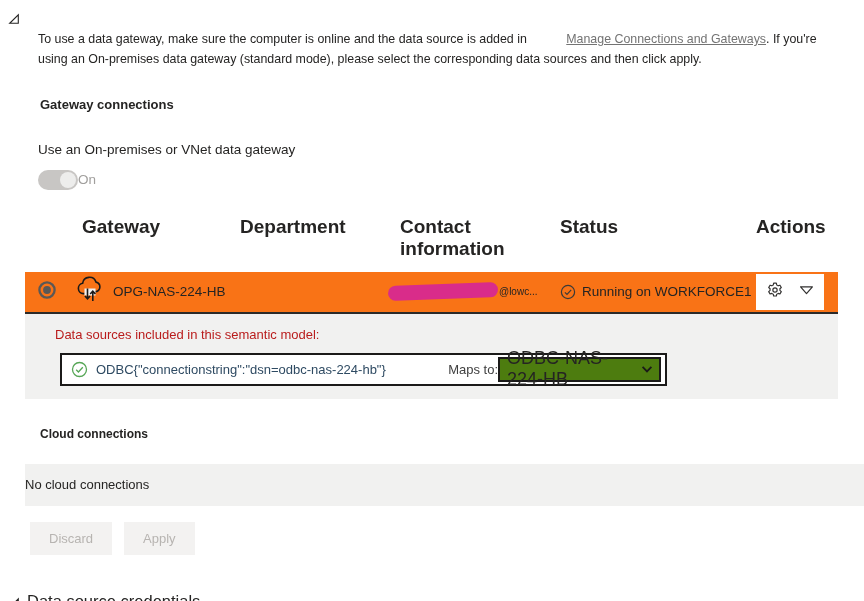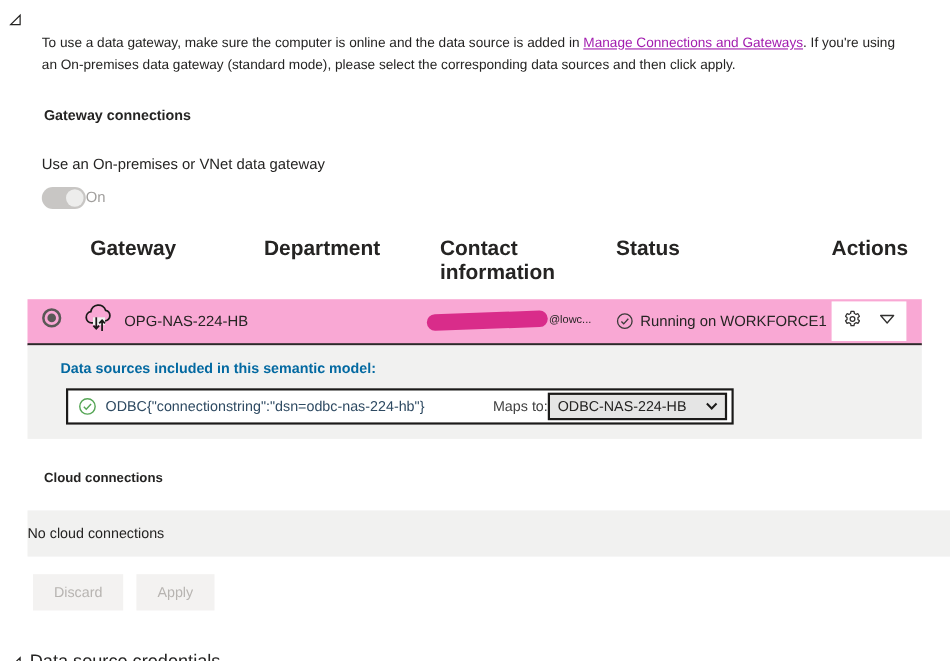--- a/index.html
+++ b/index.html
@@ -5,56 +5,56 @@
   html,body{margin:0;padding:0;}
   body{
     width:864px;height:601px;overflow:hidden;background:#ffffff;
     font-family:"Liberation Sans",sans-serif;color:#252423;
     -webkit-font-smoothing:antialiased;
   }
   .section-header{display:flex;align-items:center;gap:7px;margin:11px 0 0 8px;}
   .section-title{font-size:16.5px;font-weight:400;color:#252423;}
   .expander-icon{width:12px;height:12px;display:inline-block;}
   .desc{margin:7px 0 0 38px;width:782px;font-size:12.4px;line-height:1.6;color:#252423;}
-  a.teal-link{color:#a21caf;text-decoration:underline;cursor:pointer;}
+  a.teal-link{color:#737373;text-decoration:underline;cursor:pointer;margin-left:36px;}
   .sub-heading{margin:27px 0 0 40px;font-size:13px;font-weight:bold;color:#252423;}
   .toggle-label{margin:30px 0 0 38px;font-size:13.5px;}
   .toggle-row{margin:13px 0 0 38px;display:flex;align-items:center;gap:0;}
   .toggle{width:40px;height:20px;border-radius:10px;background:#c8c6c4;position:relative;cursor:pointer;}
   .toggle-knob{position:absolute;right:2px;top:2px;width:16px;height:16px;border-radius:50%;background:#ededec;}
   .toggle-state{color:#a19f9d;font-size:13.5px;}
 
   .gw-table{margin:24px 0 0 25px;width:813px;}
   .thead{display:grid;grid-template-columns:57px 158px 160px 160px 196px 82px;
          font-size:19px;font-weight:bold;padding:2px 0 12px 0;}
   .th-actions{text-align:right;padding-right:30px;}
   .grow{display:grid;grid-template-columns:57px 158px 160px 160px 196px 82px;
-        background:#f9a8d4;height:40px;align-items:center;border-bottom:2px solid #2b2a29;}
+        background:#f97316;height:40px;align-items:center;border-bottom:2px solid #2b2a29;}
   .cell{display:flex;align-items:center;overflow:visible;white-space:nowrap;}
   .cell-radio{padding-left:12px;}
   .gateway-name{font-size:13.5px;margin-left:7px;}
   .redaction{width:110px;height:15px;border-radius:8px;background:#d92c8a;
              transform:rotate(-2deg);margin-left:-12px;flex:0 0 auto;}
   .contact-text{font-size:10px;margin-left:1px;}
   .status-text{font-size:13.5px;margin-left:6px;}
   .actions-box{background:#ffffff;width:68px;height:36px;display:flex;align-items:center;
                justify-content:center;gap:15px;margin-left:0px;}
   .icon-btn{display:flex;align-items:center;justify-content:center;cursor:pointer;background:none;border:none;padding:0;}
 
   .panel{margin-left:25px;width:813px;background:#f1f1f0;box-sizing:border-box;
          padding:13px 0 13px 30px;}
-  .panel-label{font-size:13px;color:#0369a1;font-weight:bold;}
+  .panel-label{font-size:13px;color:#b91c1c;}
   .ds-box{margin-top:11px;margin-left:5px;width:607px;height:33px;background:#ffffff;
           border:2px solid #1b1a19;box-sizing:border-box;display:flex;align-items:center;
           padding:0 4px 0 9px;}
   .ds-name{font-size:13px;color:#2e4a62;margin-left:8px;white-space:nowrap;}
   .maps-label{margin-left:auto;font-size:13px;color:#404040;}
-  .ds-select{width:163px;height:25px;border:2px solid #1b1a19;box-sizing:border-box;background:#e5e5e5;
+  .ds-select{width:163px;height:25px;border:2px solid #1b1a19;box-sizing:border-box;background:#4d7c0f;
              display:flex;align-items:center;justify-content:space-between;
-             padding:0 6px 0 7px;font-size:13px;cursor:pointer;}
+             padding:0 6px 0 7px;font-size:18px;cursor:pointer;}
 
   .cloud-heading{margin:28px 0 0 40px;font-size:12px;font-weight:bold;}
   .empty-bar{margin:23px 0 0 25px;width:844px;height:42px;background:#f1f1f0;
              display:flex;align-items:center;box-sizing:border-box;font-size:13px;}
   .btn-row{margin:16px 0 0 30px;display:flex;gap:12px;}
   .btn{background:#f3f2f1;color:#b7b4b1;font-size:13px;border:none;
        padding:0 19px;height:33px;font-family:"Liberation Sans",sans-serif;cursor:default;}
 
   .cred-header{display:flex;align-items:center;gap:7px;margin:37px 0 0 8px;text-decoration:underline;}
   .cred-row{margin:10px 0 0 33px;font-size:12.6px;display:flex;align-items:center;}

